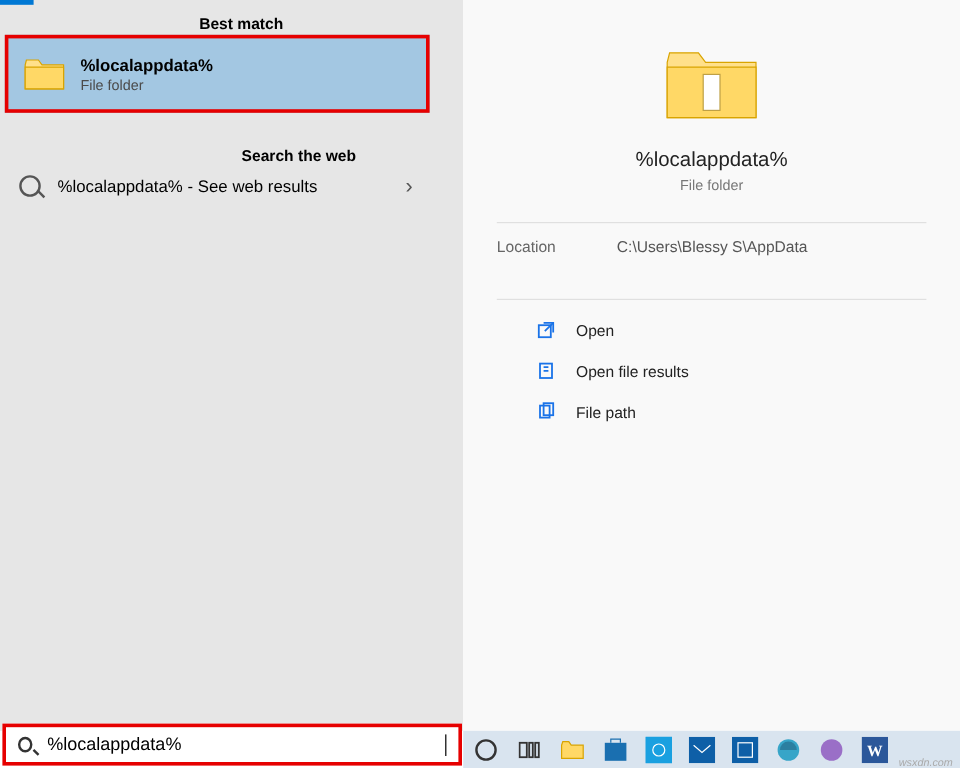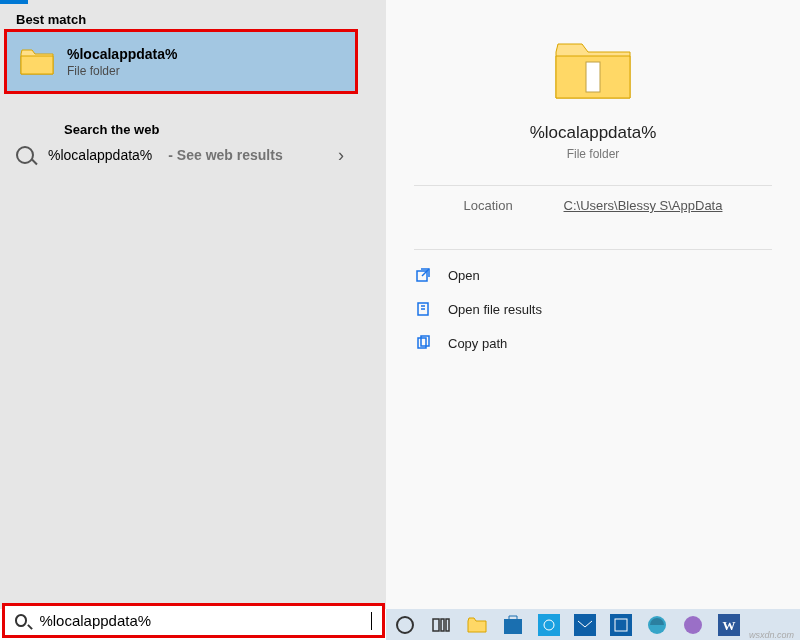--- a/index.html
+++ b/index.html
@@ -28,20 +28,21 @@
     position: absolute;
     left: 0; top: 0;
     width: 28px; height: 4px;
     background: #0078d4;
   }
   .section-header {
     font-weight: 600;
     font-size: 13px;
     padding: 12px 0 8px 16px;
     color: #000;
+    text-align: center;
   }
   .best-match-item {
     position: absolute;
     left: 4px; top: 29px;
     width: 354px; height: 65px;
     background: #a3c7e2;
     border: 3px solid #e60000;
     display: flex;
     align-items: center;
     padding-left: 12px;
@@ -77,21 +78,21 @@
   }
   .web-item .mag::after {
     content: "";
     position: absolute;
     width: 7px; height: 2px;
     background: #555;
     transform: rotate(45deg);
     left: 13px; top: 13px;
   }
   .web-item-text { font-size: 14px; color: #000; }
-  .web-item-hint { font-size: 14px; color: #737373; margin-left: 16px; font-weight: bold; }
+  .web-item-hint { font-size: 14px; color: #000000; margin-left: 4px; }
   .chev {
     position: absolute; right: 16px; font-size: 18px; color: #555;
   }
 
   .preview-area {
     padding: 40px 0 0 0;
     text-align: center;
   }
   .folder-large {
     display: inline-block;
@@ -102,26 +103,25 @@
   }
   .preview-sub {
     font-size: 12px; color: #777;
   }
   .divider {
     height: 1px; background: #e0e0e0;
     margin: 24px 28px 0 28px;
   }
   .row {
     display: flex; align-items: center;
-    padding: 12px 42px;
-    justify-content: center;
+    padding: 12px 28px;
   }
   .row .lbl { min-width: 100px; color: #666; font-size: 13px; }
-  .row .val { color: #555; font-size: 13px; text-decoration: underline; }
-  .actions { margin-top: 8px; }
+  .row .val { color: #555; font-size: 13px; }
+  .actions { margin-top: 8px; margin-left: 32px; }
   .action-row {
     display: flex; align-items: center;
     padding: 8px 28px;
     font-size: 13px;
     color: #222;
   }
   .action-row .aicon {
     width: 18px; height: 18px;
     margin-right: 16px;
     display: inline-flex; align-items: center; justify-content: center;
@@ -263,21 +263,21 @@
       </span>
       <span>Open file results</span>
     </div>
     <div class="action-row">
       <span class="aicon">
         <svg width="16" height="16" viewBox="0 0 16 16" fill="none" stroke="#1a73e8" stroke-width="1.5">
           <rect x="3" y="3" width="8" height="10"></rect>
             <rect x="6" y="1" width="8" height="10"></rect>
         </svg>
       </span>
-      <span>Copy path</span>
+      <span>File path</span>
     </div>
   </div>
 </div>
 
 <div class="searchbar">
   <span class="mag2"></span>
   <input type="text" value="%localappdata%" style="">
   <span class="caret"></span>
 </div>
 

